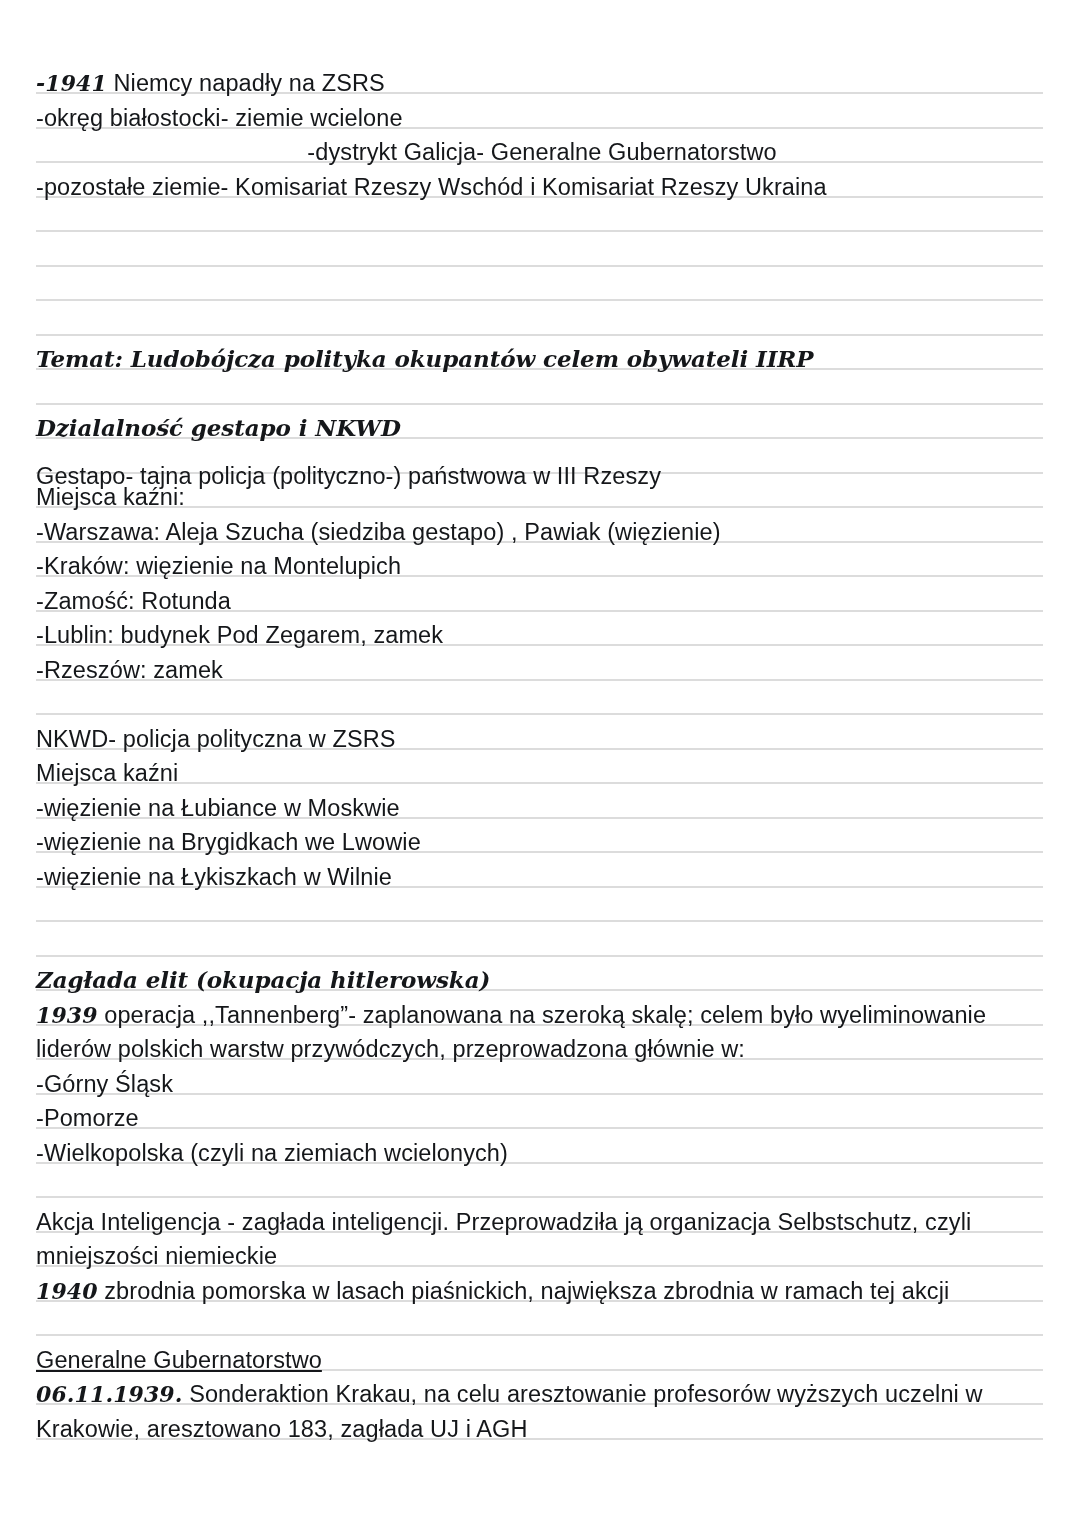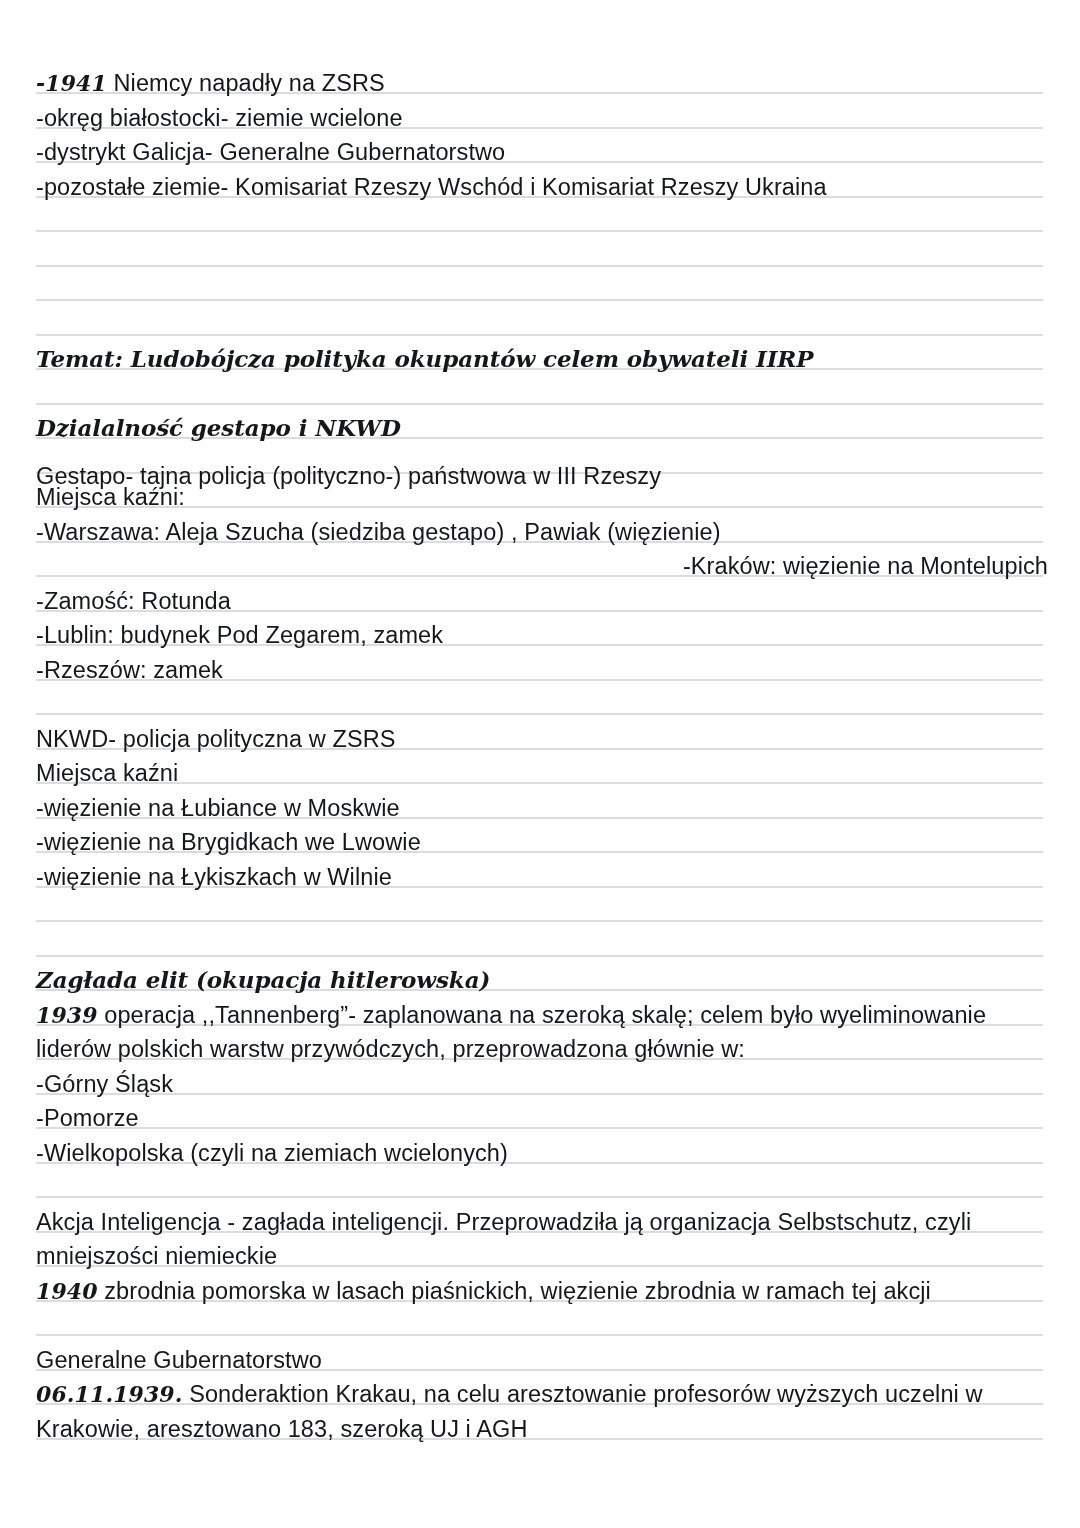--- a/index.html
+++ b/index.html
@@ -115,51 +115,51 @@
     <div class="rule" style="top: 1299.5px;"></div>
     <div class="rule" style="top: 1334px;"></div>
     <div class="rule" style="top: 1368.5px;"></div>
     <div class="rule" style="top: 1403px;"></div>
     <div class="rule" style="top: 1437.5px;"></div>
   </div>
 
 <div id="sheet">
     <div class="line body" style="top: 62px;"><b class="date">-1941</b><span> Niemcy napadły na ZSRS</span></div>
     <div class="line body" style="top: 96.5px;">-okręg białostocki- ziemie wcielone</div>
-    <div class="line body" style="top: 131px;">-dystrykt Galicja- Generalne Gubernatorstwo</div>
+    <div class="line body" style="top: 131px; text-align: center;">-dystrykt Galicja- Generalne Gubernatorstwo</div>
     <div class="line body" style="top: 165.5px;">-pozostałe ziemie- Komisariat Rzeszy Wschód i Komisariat Rzeszy Ukraina</div>
     <div class="line blank body" style="top: 200px;"></div>
     <div class="line blank body" style="top: 234.5px;"></div>
     <div class="line blank body" style="top: 269px;"></div>
     <div class="line blank body" style="top: 303.5px;"></div>
     <div class="line heading" style="top: 338px;">Temat: Ludobójcza polityka okupantów celem obywateli IIRP</div>
     <div class="line blank body" style="top: 372.5px;"></div>
     <div class="line heading" style="top: 407px;">Dzialalność gestapo i NKWD</div>
     <div class="line body" style="top: 441.5px; margin-top: 13px;">Gestapo- tajna policja (polityczno-) państwowa w III Rzeszy</div>
     <div class="line body" style="top: 476px;">Miejsca kaźni:</div>
     <div class="line body" style="top: 510.5px;">-Warszawa: Aleja Szucha (siedziba gestapo) , Pawiak (więzienie)</div>
-    <div class="line body" style="top: 545px; text-align: right;">-Kraków: więzienie na Montelupich</div>
+    <div class="line body" style="top: 545px;">-Kraków: więzienie na Montelupich</div>
     <div class="line body" style="top: 579.5px;">-Zamość: Rotunda</div>
     <div class="line body" style="top: 614px;">-Lublin: budynek Pod Zegarem, zamek</div>
     <div class="line body" style="top: 648.5px;">-Rzeszów: zamek</div>
     <div class="line blank body" style="top: 683px;"></div>
     <div class="line body" style="top: 752px;">Miejsca kaźni</div>
     <div class="line body" style="top: 717.5px;">NKWD- policja polityczna w ZSRS</div>
     <div class="line body" style="top: 786.5px;">-więzienie na Łubiance w Moskwie</div>
     <div class="line body" style="top: 821px;">-więzienie na Brygidkach we Lwowie</div>
     <div class="line body" style="top: 855.5px;">-więzienie na Łykiszkach w Wilnie</div>
     <div class="line blank body" style="top: 890px;"></div>
     <div class="line blank body" style="top: 924.5px;"></div>
     <div class="line heading" style="top: 959px;">Zagłada elit (okupacja hitlerowska)</div>
     <div class="line body" style="top: 993.5px;"><b class="date">1939</b><span> operacja ,,Tannenberg”- zaplanowana na szeroką skalę; celem było wyeliminowanie</span></div>
     <div class="line body" style="top: 1028px;">liderów polskich warstw przywódczych, przeprowadzona głównie w:</div>
     <div class="line body" style="top: 1062.5px;">-Górny Śląsk</div>
     <div class="line body" style="top: 1097px;">-Pomorze</div>
     <div class="line body" style="top: 1131.5px;">-Wielkopolska (czyli na ziemiach wcielonych)</div>
     <div class="line blank body" style="top: 1166px;"></div>
     <div class="line body" style="top: 1200.5px;">Akcja Inteligencja - zagłada inteligencji. Przeprowadziła ją organizacja Selbstschutz, czyli</div>
     <div class="line body" style="top: 1235px;">mniejszości niemieckie</div>
-    <div class="line body" style="top: 1269.5px;"><b class="date">1940</b><span> zbrodnia pomorska w lasach piaśnickich, więzienie zbrodnia w ramach tej akcji</span></div>
+    <div class="line body" style="top: 1269.5px;"><b class="date">1940</b><span> zbrodnia pomorska w lasach piaśnickich, największa zbrodnia w ramach tej akcji</span></div>
     <div class="line blank body" style="top: 1304px;"></div>
-    <div class="line body" style="top: 1338.5px;">Generalne Gubernatorstwo</div>
+    <div class="line body" style="top: 1338.5px; text-decoration: underline;">Generalne Gubernatorstwo</div>
     <div class="line body" style="top: 1373px;"><b class="date">06.11.1939.</b><span> Sonderaktion Krakau, na celu aresztowanie profesorów wyższych uczelni w</span></div>
-    <div class="line body" style="top: 1407.5px;">Krakowie, aresztowano 183, szeroką UJ i AGH</div>
+    <div class="line body" style="top: 1407.5px;">Krakowie, aresztowano 183, zagłada UJ i AGH</div>
   </div>
 
 </body></html>

